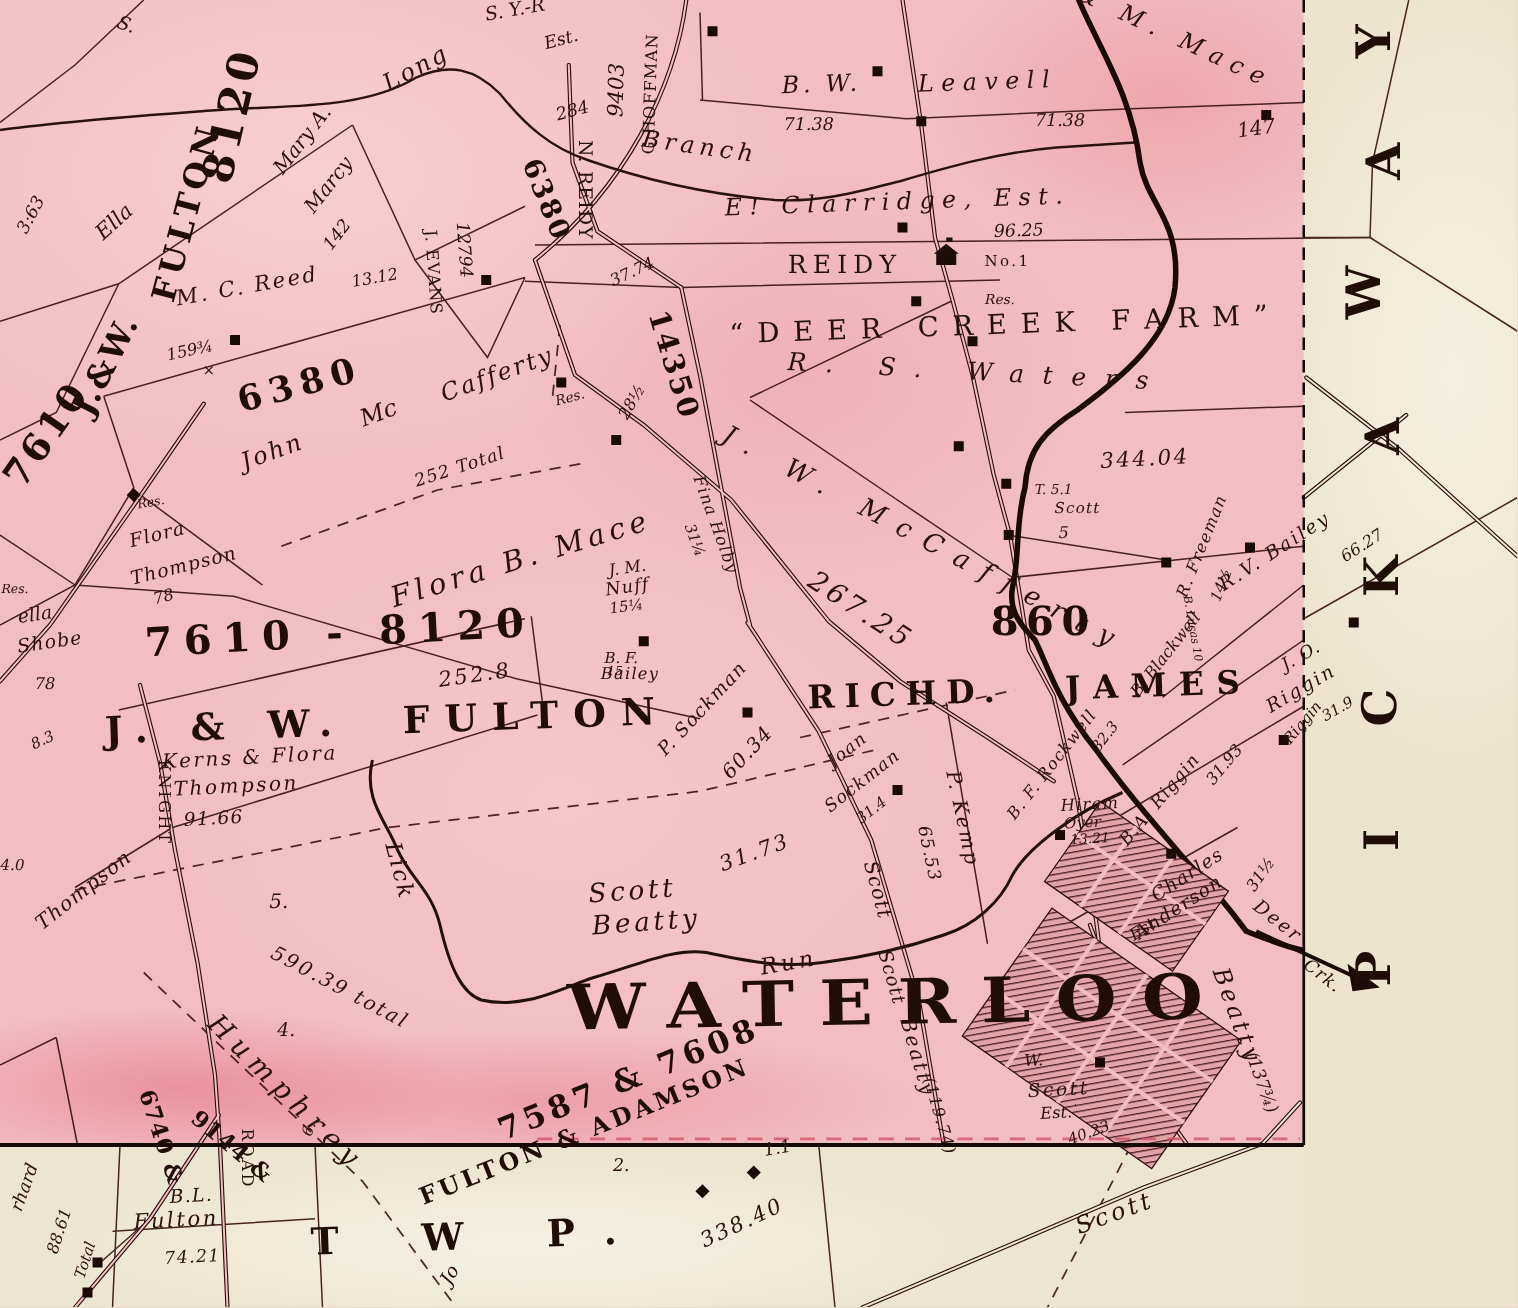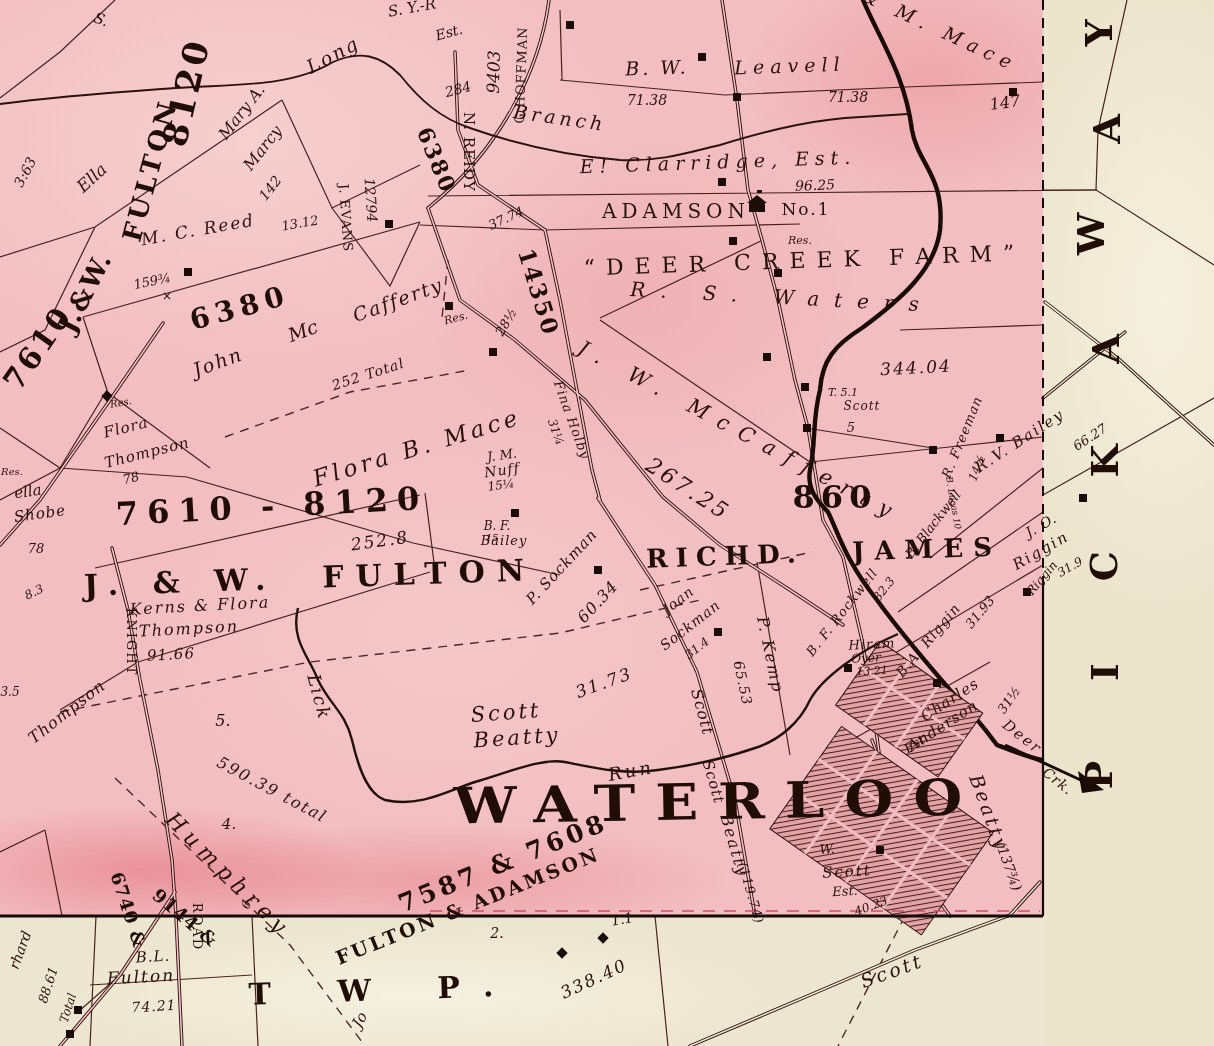--- a/index.html
+++ b/index.html
@@ -183,22 +183,22 @@
       <span class="lbl c-caps" style="left: 240px; top: 308px; font-size: 28px; letter-spacing: 6px; transform: translate(-50%, -50%) rotate(-15deg);">6380</span>
       <span class="lbl c-it" style="left: 218px; top: 362px; font-size: 19px; letter-spacing: 2px; transform: translate(-50%, -50%) rotate(-20deg);">John</span>
       <span class="lbl c-it" style="left: 303px; top: 331px; font-size: 19px; transform: translate(-50%, -50%) rotate(-20deg);">Mc</span>
       <span class="lbl c-it" style="left: 398px; top: 300px; font-size: 19px; letter-spacing: 2px; transform: translate(-50%, -50%) rotate(-20deg);">Cafferty</span>
       <span class="lbl c-it" style="left: 368px; top: 374px; font-size: 14px; letter-spacing: 1px; transform: translate(-50%, -50%) rotate(-18deg);">252 Total</span>
       <span class="lbl c-it" style="left: 456px; top: 318px; font-size: 11px; transform: translate(-50%, -50%) rotate(-15deg);">Res.</span>
       <span class="lbl c-it" style="left: 506px; top: 322px; font-size: 13px; transform: translate(-50%, -50%) rotate(-60deg);">28½</span>
       <span class="lbl c-caps" style="left: 539px; top: 292px; font-size: 23px; letter-spacing: 2px; transform: translate(-50%, -50%) rotate(73deg);">14350</span>
       <span class="lbl c-it" style="left: 718px; top: 162px; font-size: 19px; letter-spacing: 6px; transform: translate(-50%, -50%) rotate(-2deg);">E! Clarridge, Est.</span>
       <span class="lbl c-it" style="left: 815px; top: 185px; font-size: 14px; transform: translate(-50%, -50%) rotate(-2deg);">96.25</span>
-      <span class="lbl c-capsl" style="left: 676px; top: 211px; font-size: 20px; letter-spacing: 5px; transform: translate(-50%, -50%) rotate(0deg);">ADAMSON</span>
-      <span class="lbl c-capsl" style="left: 806px; top: 209px; font-size: 17px; letter-spacing: 2px; transform: translate(-50%, -50%) rotate(0deg);">No.1</span>
+      <span class="lbl c-capsl" style="left: 676px; top: 211px; font-size: 20px; letter-spacing: 5px; transform: translate(-50%, -50%) rotate(0deg);">REIDY</span>
+      <span class="lbl c-capsl" style="left: 806px; top: 209px; font-size: 12px; letter-spacing: 2px; transform: translate(-50%, -50%) rotate(0deg);">No.1</span>
       <span class="lbl c-it" style="left: 800px; top: 240px; font-size: 11px; transform: translate(-50%, -50%) rotate(0deg);">Res.</span>
       <span class="lbl c-capsl" style="left: 800px; top: 261px; font-size: 22px; letter-spacing: 2px; transform: translate(-50%, -50%) rotate(-2deg);">“ D E E R   C R E E K   F A R M ”</span>
       <span class="lbl c-it" style="left: 782px; top: 297px; font-size: 20px; letter-spacing: 15px; transform: translate(-50%, -50%) rotate(3deg);">R. S. Waters</span>
       <span class="lbl c-it" style="left: 657px; top: 68px; font-size: 19px; letter-spacing: 3px; transform: translate(-50%, -50%) rotate(-2deg);">B. W.</span>
       <span class="lbl c-it" style="left: 790px; top: 66px; font-size: 19px; letter-spacing: 6px; transform: translate(-50%, -50%) rotate(-2deg);">Leavell</span>
       <span class="lbl c-it" style="left: 647px; top: 100px; font-size: 14px; transform: translate(-50%, -50%) rotate(0deg);">71.38</span>
       <span class="lbl c-it" style="left: 848px; top: 97px; font-size: 14px; transform: translate(-50%, -50%) rotate(0deg);">71.38</span>
       <span class="lbl c-it" style="left: 940px; top: 30px; font-size: 19px; letter-spacing: 7px; transform: translate(-50%, -50%) rotate(25deg);">&amp; M. Mace</span>
       <span class="lbl c-it" style="left: 1005px; top: 103px; font-size: 16px; transform: translate(-50%, -50%) rotate(-8deg);">147</span>
       <span class="lbl c-it" style="left: 916px; top: 368px; font-size: 17px; letter-spacing: 2px; transform: translate(-50%, -50%) rotate(-3deg);">344.04</span>
@@ -240,21 +240,21 @@
       <span class="lbl c-it" style="left: 504px; top: 540px; font-size: 13px; letter-spacing: 1px; transform: translate(-50%, -50%) rotate(0deg);">Bailey</span>
       <span class="lbl c-caps" style="left: 272px; top: 506px; font-size: 32px; letter-spacing: 9px; transform: translate(-50%, -50%) rotate(-3deg);">7610 - 8120</span>
       <span class="lbl c-it" style="left: 380px; top: 541px; font-size: 17px; letter-spacing: 2px; transform: translate(-50%, -50%) rotate(-8deg);">252.8</span>
       <span class="lbl c-caps" style="left: 310px; top: 578px; font-size: 30px; letter-spacing: 12px; transform: translate(-50%, -50%) rotate(-2deg);">J. &amp; W.  FULTON</span>
       <span class="lbl c-it" style="left: 200px; top: 606px; font-size: 16px; letter-spacing: 2px; transform: translate(-50%, -50%) rotate(-3deg);">Kerns &amp; Flora</span>
       <span class="lbl c-it" style="left: 189px; top: 629px; font-size: 16px; letter-spacing: 2px; transform: translate(-50%, -50%) rotate(-3deg);">Thompson</span>
       <span class="lbl c-it" style="left: 171px; top: 655px; font-size: 15px; letter-spacing: 1px; transform: translate(-50%, -50%) rotate(-3deg);">91.66</span>
       <span class="lbl c-capsl" style="left: 131px; top: 642px; font-size: 13px; letter-spacing: 2px; transform: translate(-50%, -50%) rotate(90deg);">KNIGHT</span>
       <span class="lbl c-it" style="left: 67px; top: 712px; font-size: 16px; letter-spacing: 1px; transform: translate(-50%, -50%) rotate(-38deg);">Thompson</span>
       <span class="lbl c-it" style="left: 34px; top: 592px; font-size: 12px; transform: translate(-50%, -50%) rotate(-25deg);">8.3</span>
-      <span class="lbl c-it" style="left: 10px; top: 692px; font-size: 12px; transform: translate(-50%, -50%) rotate(0deg);">3.5</span>
+      <span class="lbl c-it" style="left: 10px; top: 692px; font-size: 12px; transform: translate(-50%, -50%) rotate(0deg);">4.0</span>
       <span class="lbl c-it" style="left: 126px; top: 428px; font-size: 15px; letter-spacing: 1px; transform: translate(-50%, -50%) rotate(-14deg);">Flora</span>
       <span class="lbl c-it" style="left: 147px; top: 453px; font-size: 15px; letter-spacing: 1px; transform: translate(-50%, -50%) rotate(-14deg);">Thompson</span>
       <span class="lbl c-it" style="left: 131px; top: 478px; font-size: 13px; transform: translate(-50%, -50%) rotate(-14deg);">78</span>
       <span class="lbl c-it" style="left: 121px; top: 403px; font-size: 10px; transform: translate(-50%, -50%) rotate(-10deg);">Res.</span>
       <span class="lbl c-it" style="left: 12px; top: 472px; font-size: 10px; transform: translate(-50%, -50%) rotate(0deg);">Res.</span>
       <span class="lbl c-it" style="left: 28px; top: 492px; font-size: 15px; transform: translate(-50%, -50%) rotate(-8deg);">ella</span>
       <span class="lbl c-it" style="left: 40px; top: 514px; font-size: 15px; letter-spacing: 1px; transform: translate(-50%, -50%) rotate(-8deg);">Shobe</span>
       <span class="lbl c-it" style="left: 36px; top: 548px; font-size: 13px; transform: translate(-50%, -50%) rotate(0deg);">78</span>
       <span class="lbl c-it" style="left: 562px; top: 567px; font-size: 15px; letter-spacing: 1px; transform: translate(-50%, -50%) rotate(-47deg);">P. Sockman</span>
       <span class="lbl c-it" style="left: 598px; top: 602px; font-size: 16px; letter-spacing: 1px; transform: translate(-50%, -50%) rotate(-47deg);">60.34</span>

